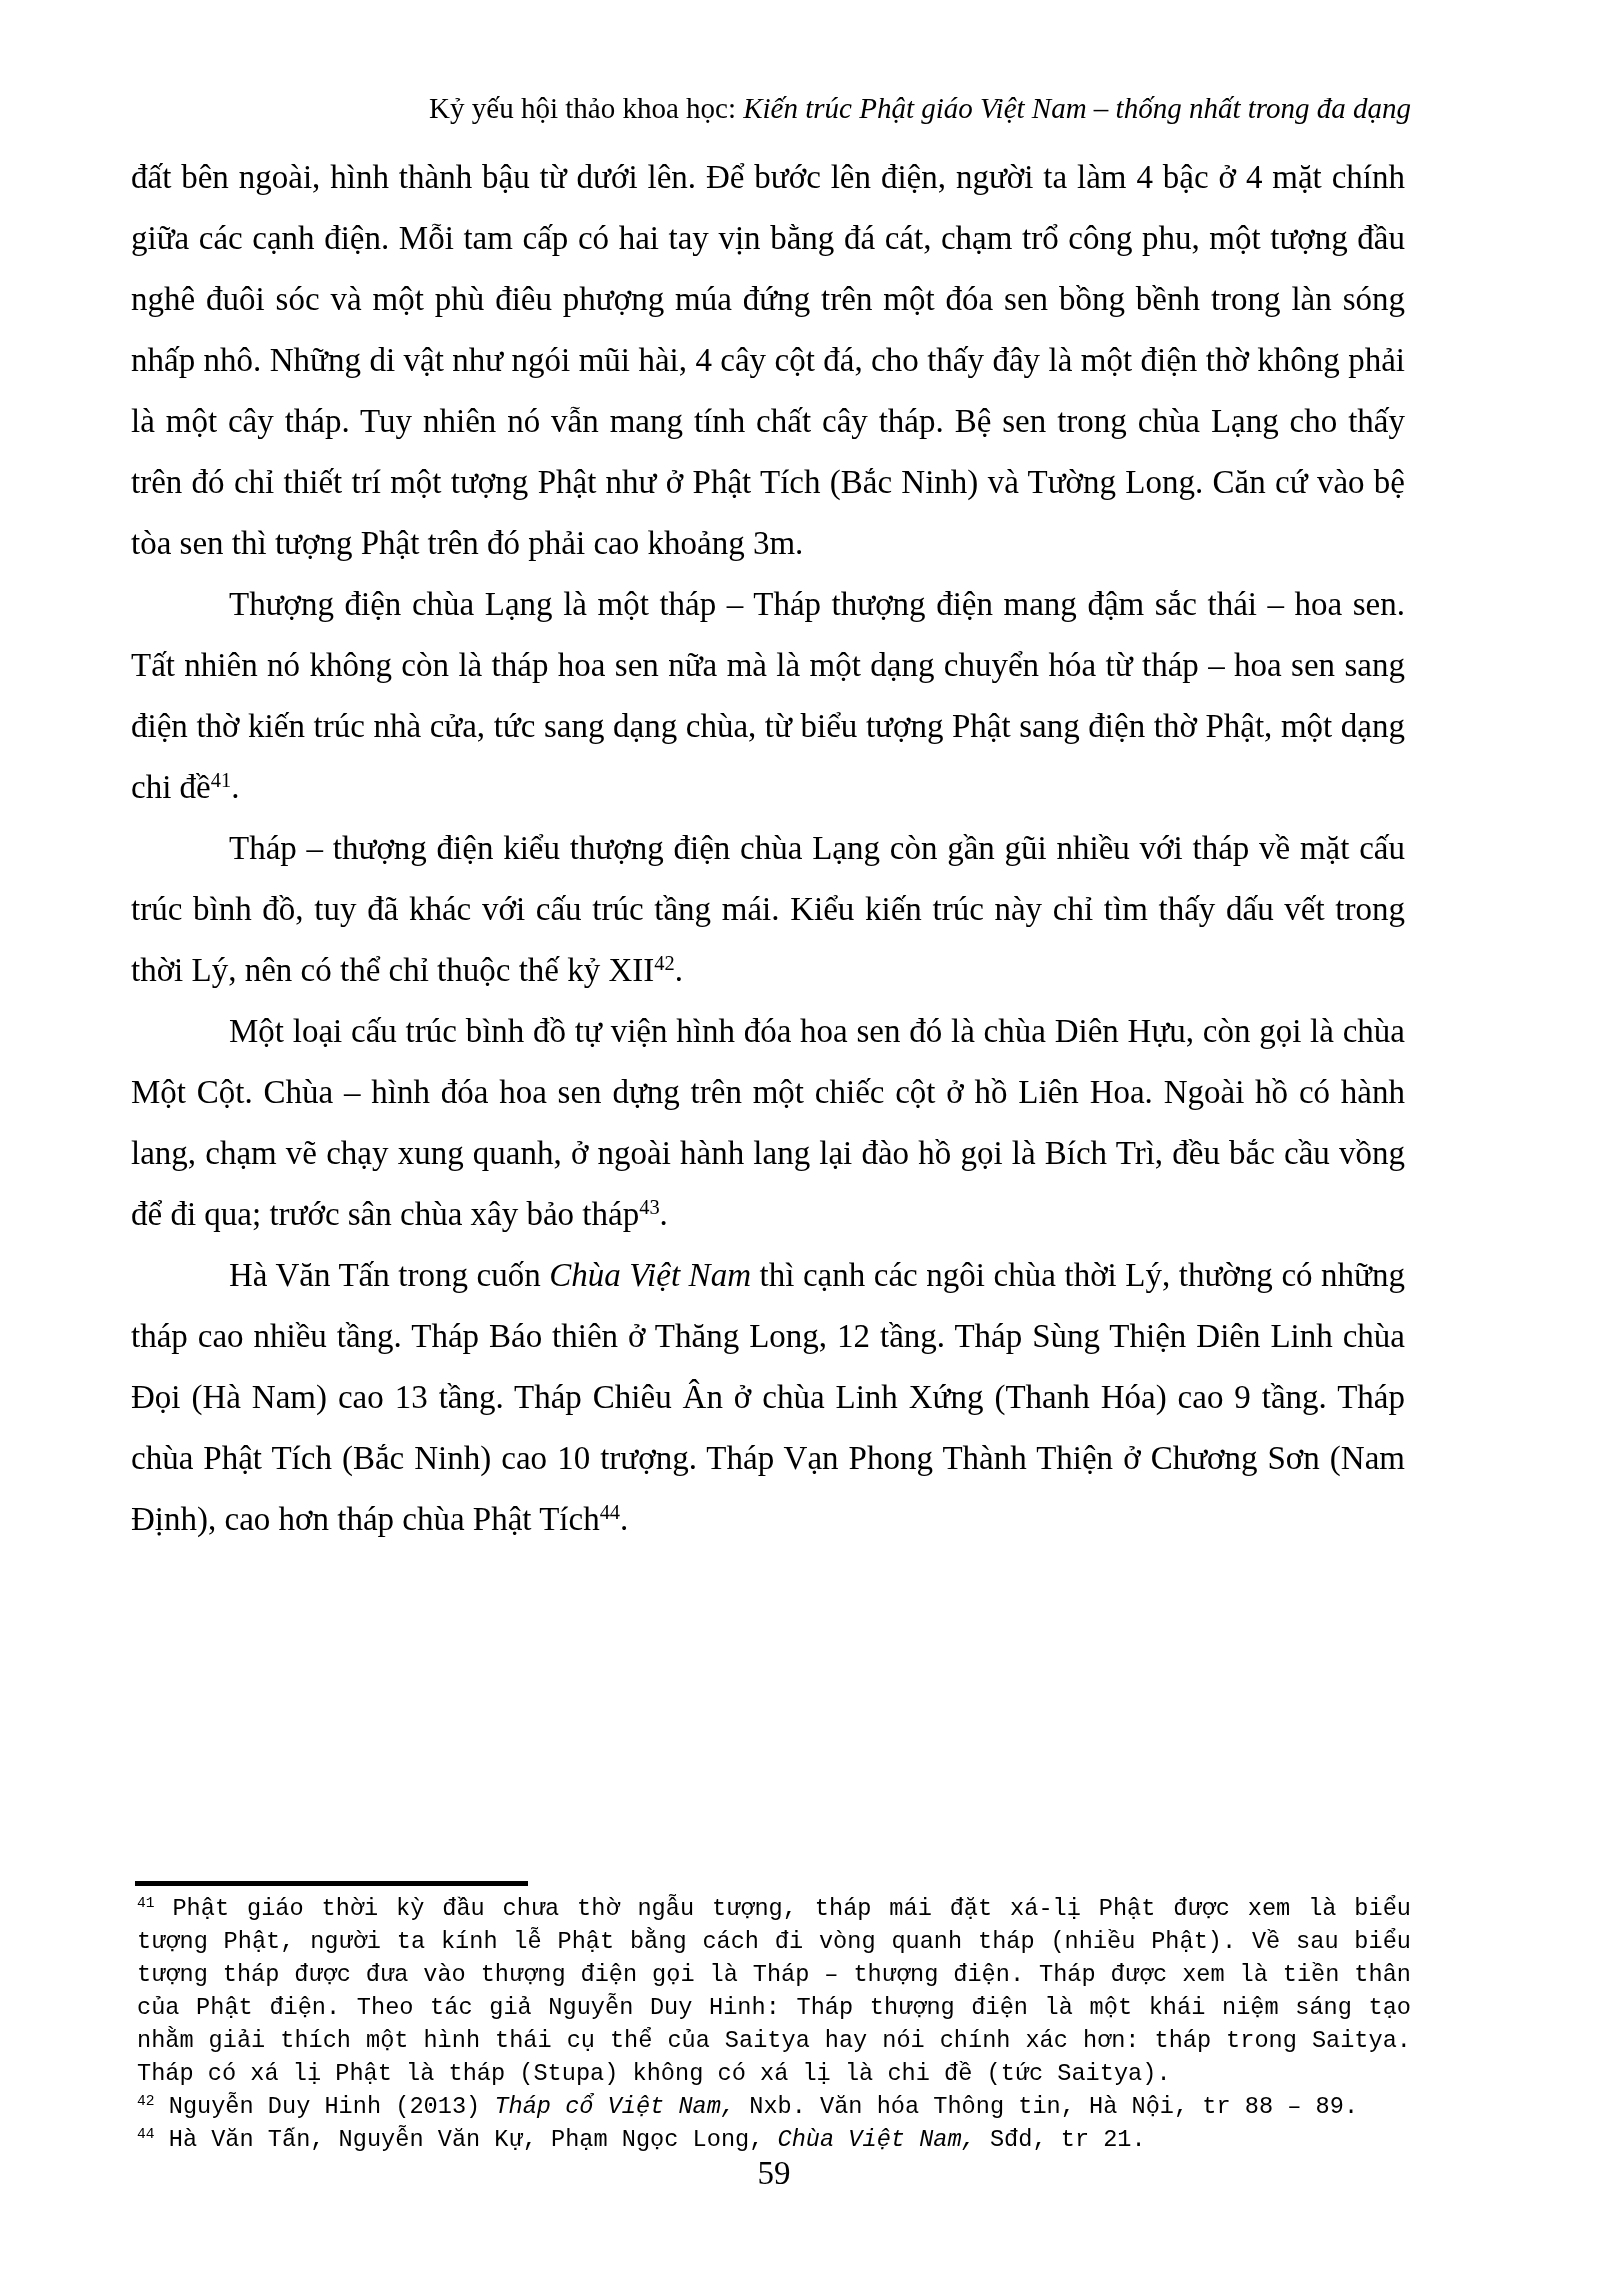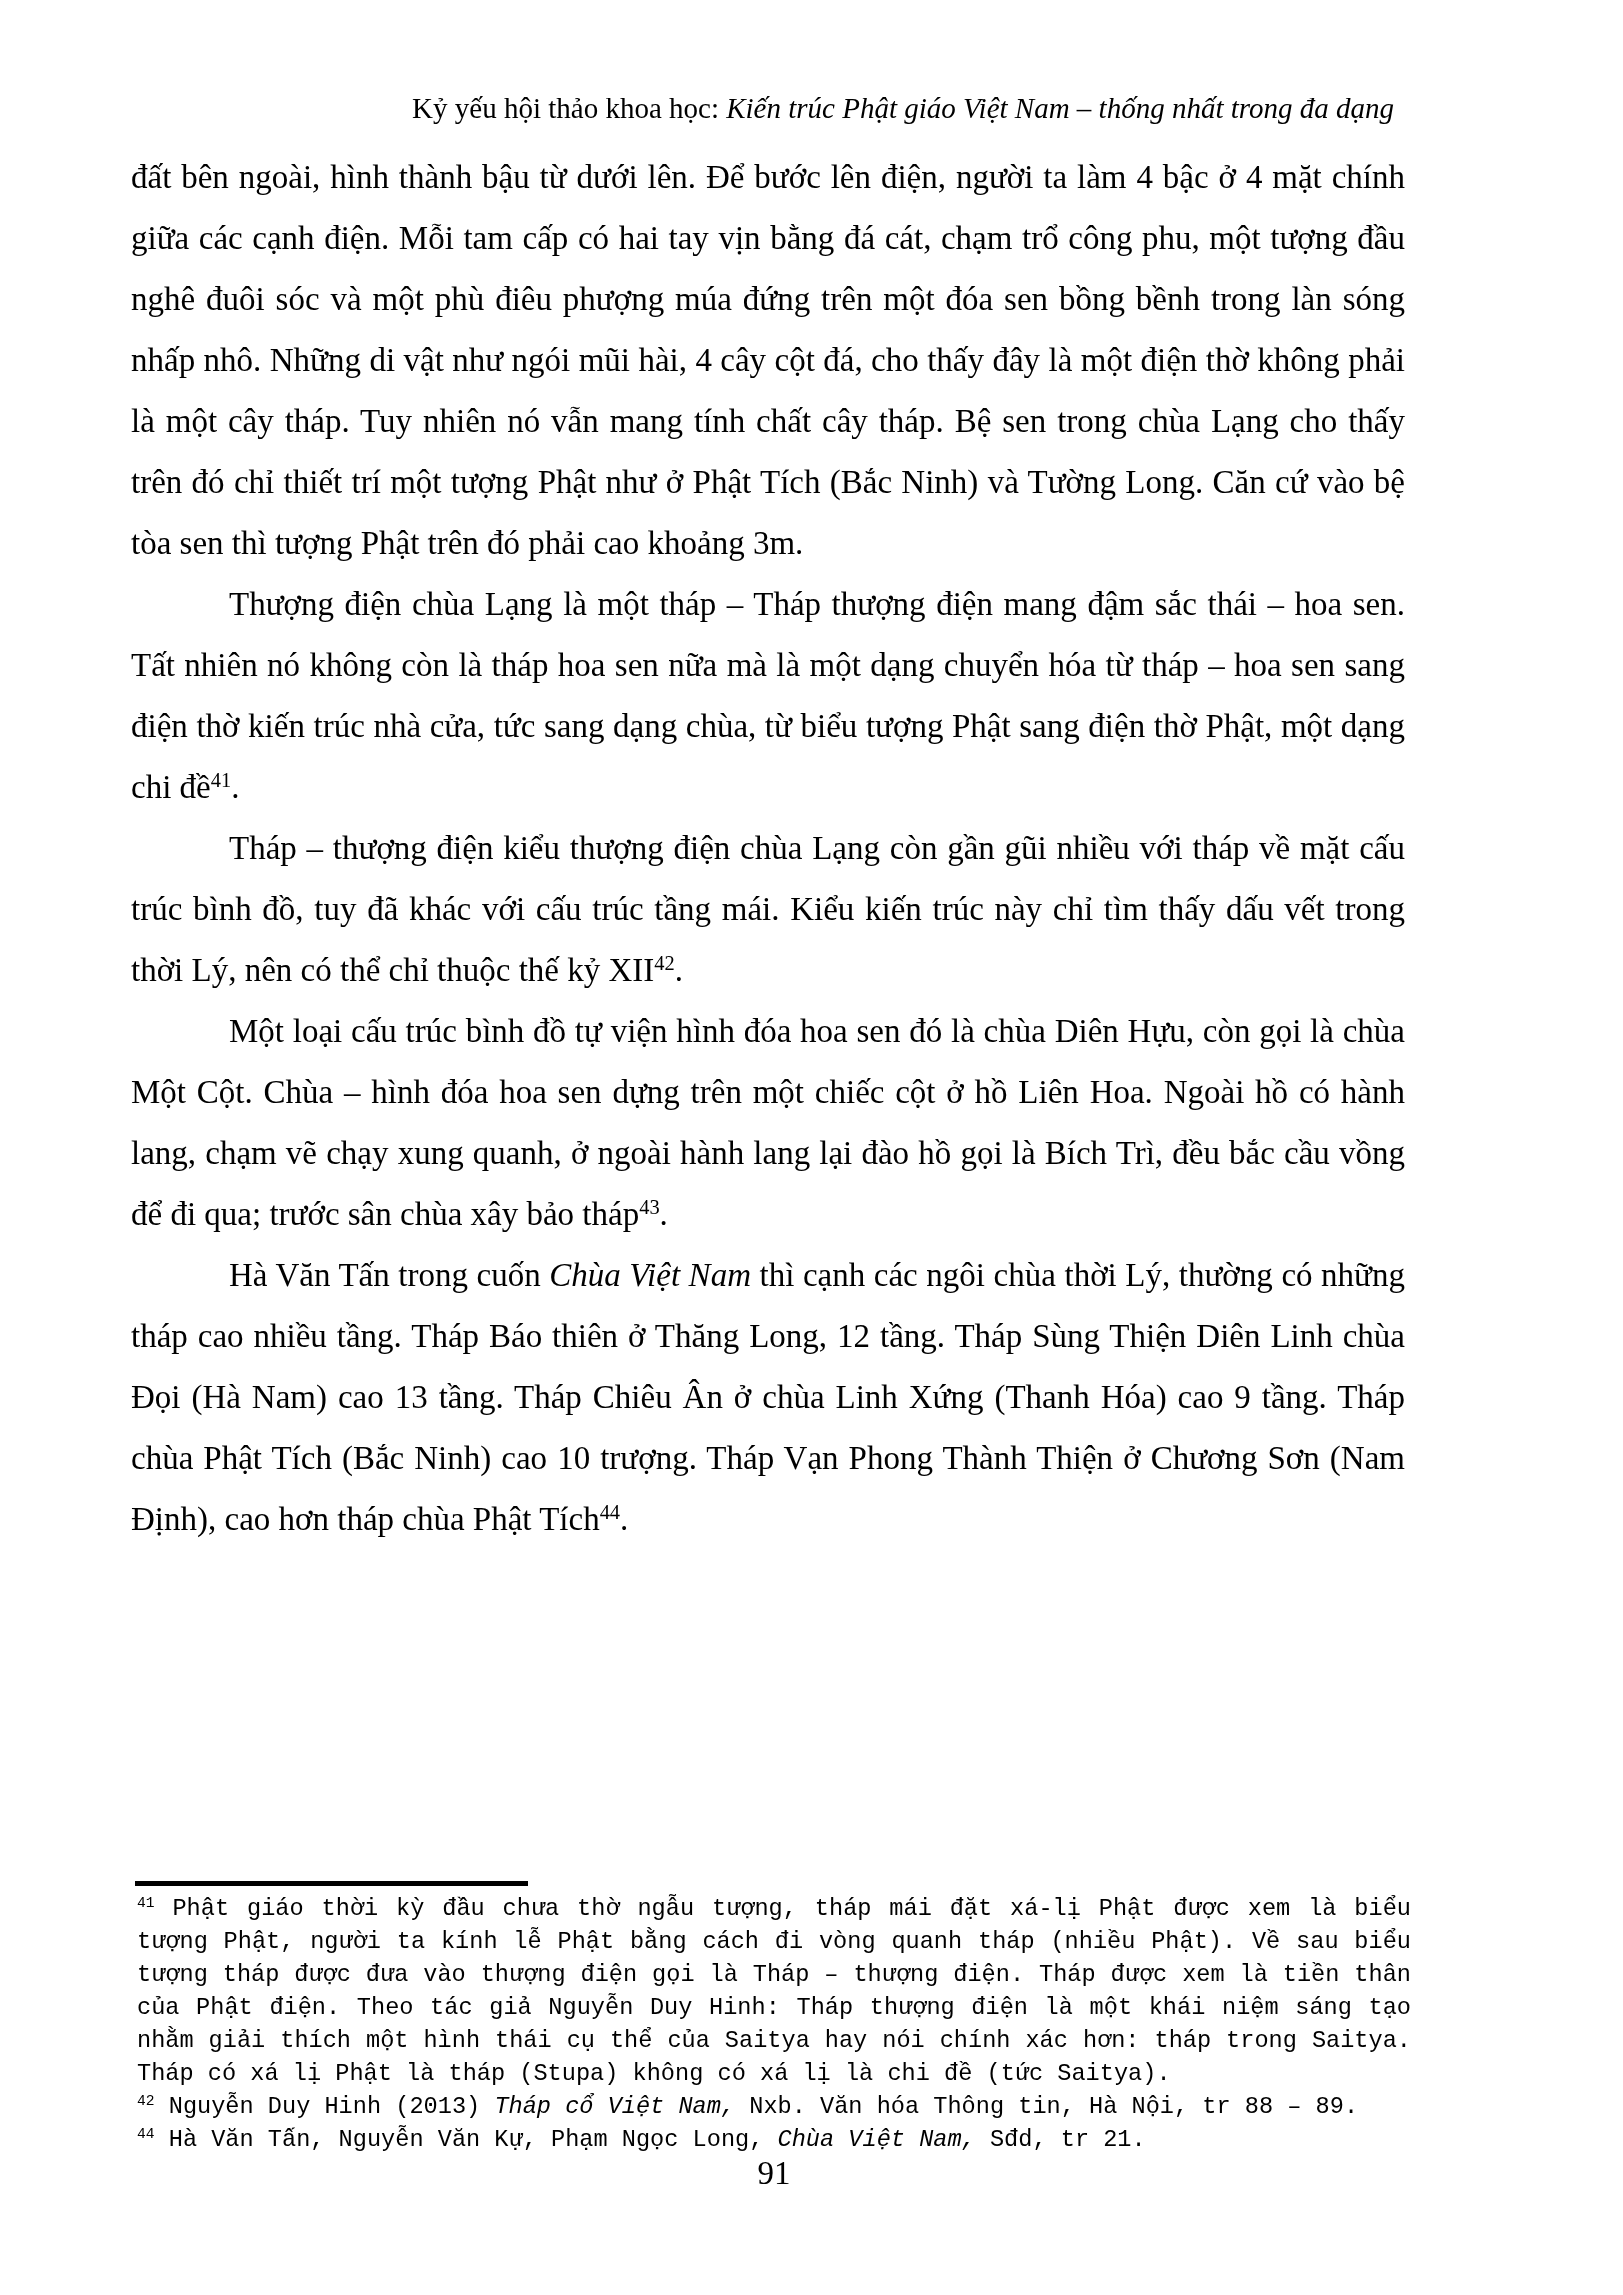--- a/index.html
+++ b/index.html
@@ -8,21 +8,21 @@
     width: 1623px;
     height: 2295px;
     background: #ffffff;
     color: #000000;
     font-family: "Liberation Serif", "DejaVu Serif", serif;
     overflow: hidden;
   }
   .running-header {
     position: absolute;
     top: 90px;
-    left: 120px;
+    left: 137px;
     width: 1274px;
     text-align: right;
     font-size: 29px;
     line-height: 37px;
     white-space: nowrap;
   }
   .body-text {
     position: absolute;
     top: 147px;
     left: 131px;
@@ -88,16 +88,16 @@
   </div>
 
   <div class="footnote-separator"></div>
 
   <div class="footnotes">
     <p class="footnote"><sup class="fnref">41</sup><span> Phật giáo thời kỳ đầu chưa thờ ngẫu tượng, tháp mái đặt xá-lị Phật được xem là biểu tượng Phật, người ta kính lễ Phật bằng cách đi vòng quanh tháp (nhiều Phật). Về sau biểu tượng tháp được đưa vào thượng điện gọi là Tháp – thượng điện. Tháp được xem là tiền thân của Phật điện. Theo tác giả Nguyễn Duy Hinh: Tháp thượng điện là một khái niệm sáng tạo nhằm giải thích một hình thái cụ thể của Saitya hay nói chính xác hơn: tháp trong Saitya. Tháp có xá lị Phật là tháp (Stupa) không có xá lị là chi đề (tức Saitya).</span></p>
     <p class="footnote"><sup class="fnref">42</sup><span> Nguyễn Duy Hinh (2013) </span><span class="it">Tháp cổ Việt Nam,</span><span> Nxb. Văn hóa Thông tin, Hà Nội, tr 88 – 89.</span></p>
     <p class="footnote"><sup class="fnref">44</sup><span> Hà Văn Tấn, Nguyễn Văn Kự, Phạm Ngọc Long, </span><span class="it">Chùa Việt Nam,</span><span> Sđd, tr 21.</span></p>
   </div>
 
-  <div class="page-number">91</div>
+  <div class="page-number">59</div>
 
 </div>
 
 
 </body></html>

